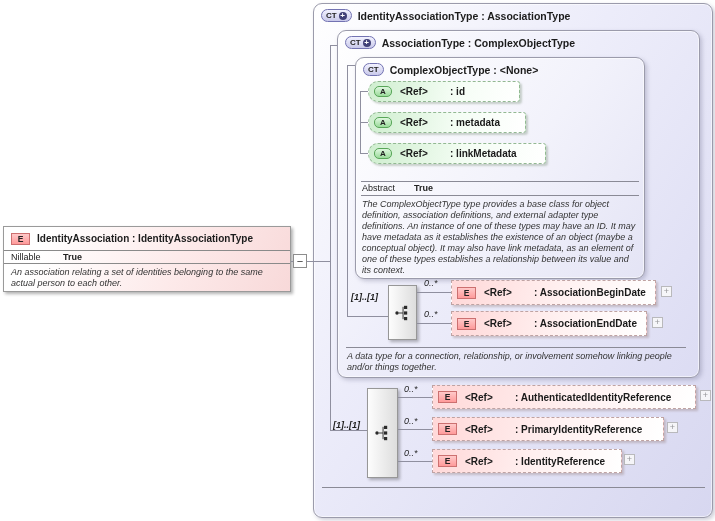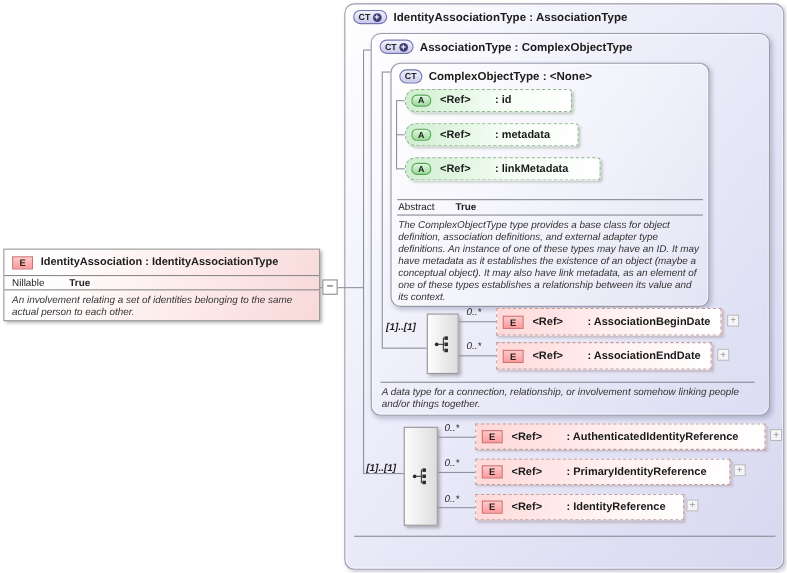--- a/index.html
+++ b/index.html
@@ -220,19 +220,19 @@
 
   <div class="left-box">
     <div class="lb-head">
       <span class="e-badge" style="margin-right:0;">E</span>
       <span class="lb-title">IdentityAssociation : IdentityAssociationType</span>
     </div>
     <div class="prop-row">
       <span class="prop-label">Nillable</span>
       <span class="prop-value">True</span>
     </div>
-    <div class="doc lb-doc">An involvement relating a set of identities belonging to the same actual person to each other.</div>
+    <div class="doc lb-doc">An association relating a set of identities belonging to the same actual person to each other.</div>
   </div>
 
   <div class="hline" style="left:291px;top:261px;width:39px;"></div>
   <div class="minus-btn">−</div>
 
 </div>
 
 </body></html>

